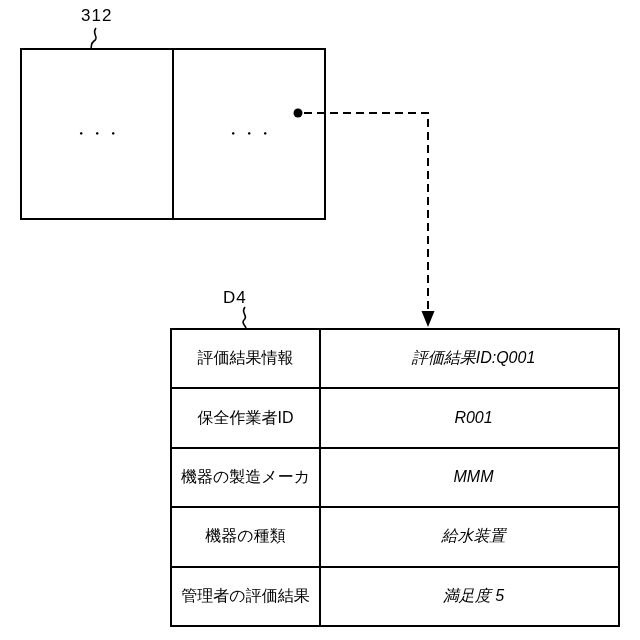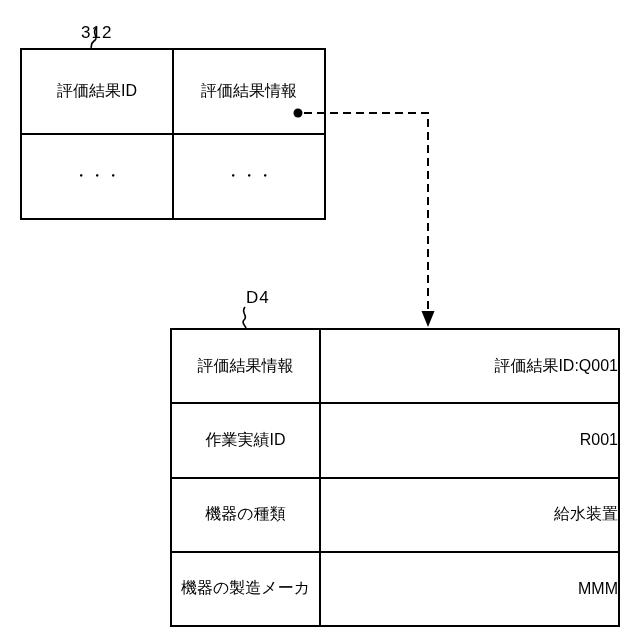--- a/index.html
+++ b/index.html
@@ -12,22 +12,22 @@
     color: #000000;
     overflow: hidden;
   }
   .ref-label {
     position: absolute;
     font-size: 17px;
     letter-spacing: 1px;
     color: #000;
     white-space: nowrap;
   }
-  #label-312 { left: 81px; top: 23px; }
-  #label-d4  { left: 246px; top: 288px; }
+  #label-312 { left: 81px; top: 6px; }
+  #label-d4  { left: 223px; top: 288px; }
 
   table.fig-table {
     position: absolute;
     border-collapse: collapse;
     table-layout: fixed;
     background: #fff;
   }
   table.fig-table td {
     border: 2px solid #000;
     font-size: 16px;
@@ -42,68 +42,69 @@
     width: 300px; height: 172px;
   }
   #top-table td { width: 150px; height: 43px; }
 
   #detail-table {
     left: 170px; top: 328px;
     width: 450px; height: 299px;
   }
   #detail-table td.lbl { width: 147px; }
   #detail-table td.val {
-    text-align: right;
+    text-align: center;
     padding-left: 8px;
+    font-style: italic;
   }
   svg.overlay {
     position: absolute;
     left: 0; top: 0;
     pointer-events: none;
   }
 </style>
 </head>
 <body>
 
 <div class="canvas">
 
   <div class="ref-label" id="label-312">312</div>
 
   <div class="ref-label" id="label-d4">D4</div>
 
   <table class="fig-table" id="top-table">
     <tbody>
       <tr>
-        <td>評価結果ID</td>
-        <td>評価結果情報</td>
-      </tr>
-      <tr>
         <td>・・・</td>
         <td>・・・</td>
       </tr>
     </tbody>
   </table>
 
   <table class="fig-table" id="detail-table">
     <tbody>
       <tr>
         <td class="lbl">評価結果情報</td>
         <td class="val">評価結果ID:Q001</td>
       </tr>
       <tr>
-        <td class="lbl">作業実績ID</td>
+        <td class="lbl">保全作業者ID</td>
         <td class="val">R001</td>
+      </tr>
+      <tr>
+        <td class="lbl">機器の製造メーカ</td>
+        <td class="val">MMM</td>
       </tr>
       <tr>
         <td class="lbl">機器の種類</td>
         <td class="val">給水装置</td>
       </tr>
       <tr>
-        <td class="lbl">機器の製造メーカ</td>
-        <td class="val">MMM</td>
+        <td class="lbl">管理者の評価結果</td>
+        <td class="val">満足度 5</td>
       </tr>
     </tbody>
   </table>
 
   <svg class="overlay" width="640" height="640" viewBox="0 0 640 640">
 
     <path d="M96 28 C 91 34, 100 37, 94 41 C 90 44, 92 46, 91 48" stroke="#000" stroke-width="1.6" fill="none"></path>
 
     <path d="M245 307 C 240 313, 249 316, 244 320 C 241 323, 245 325, 246 328" stroke="#000" stroke-width="1.6" fill="none"></path>
 

